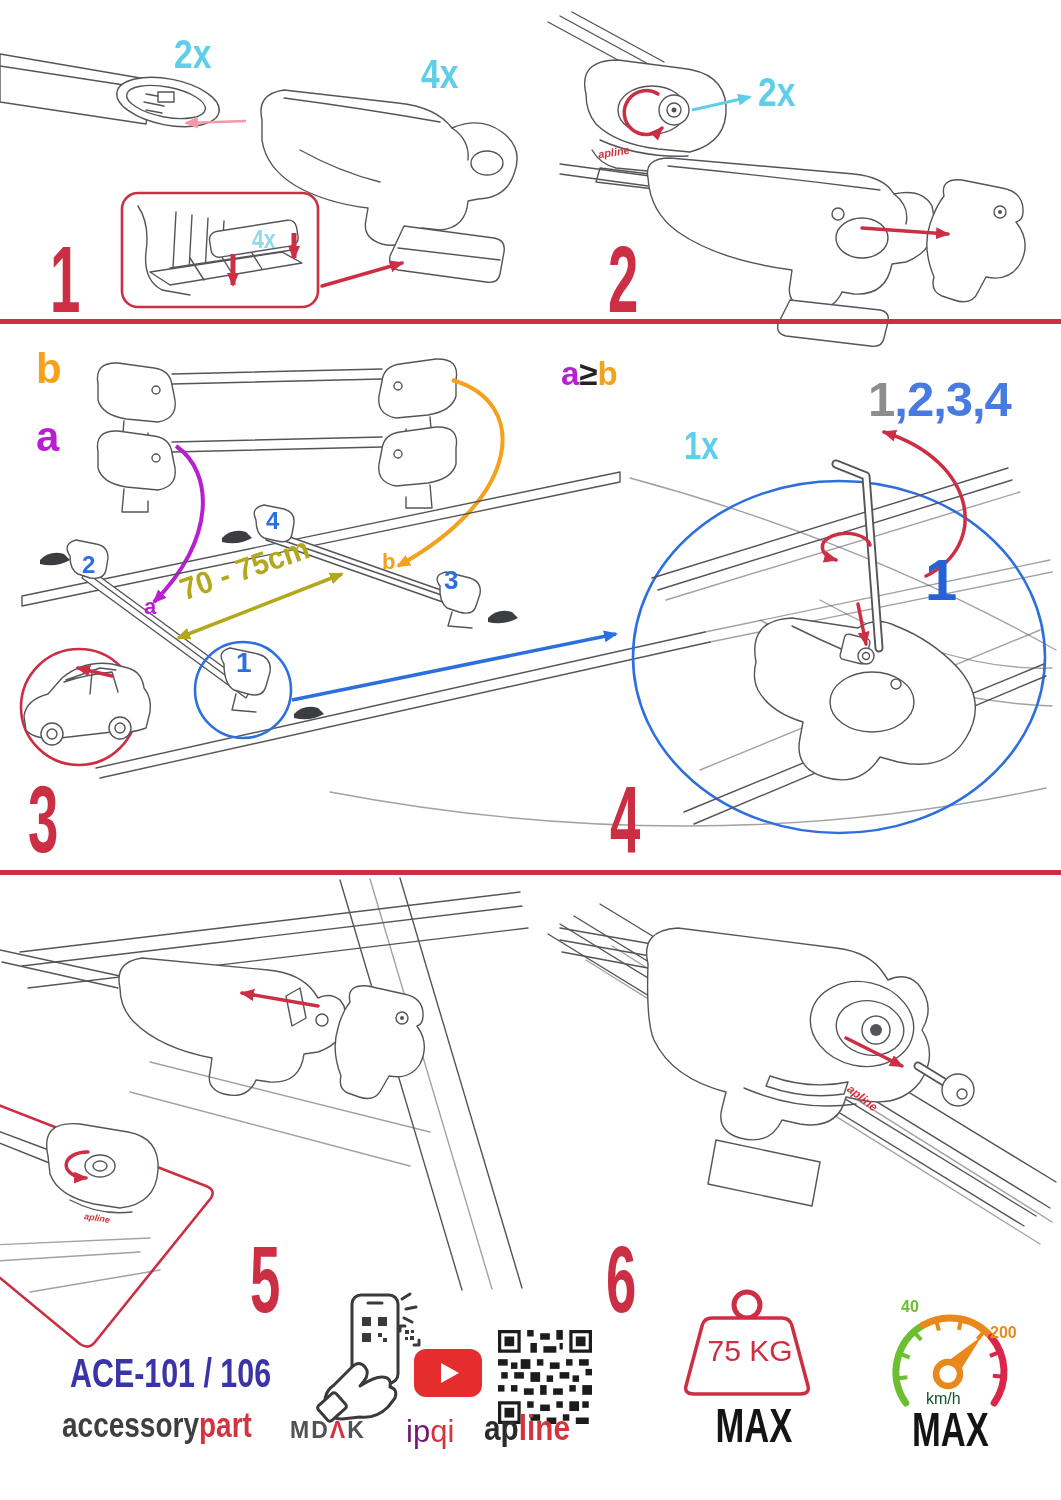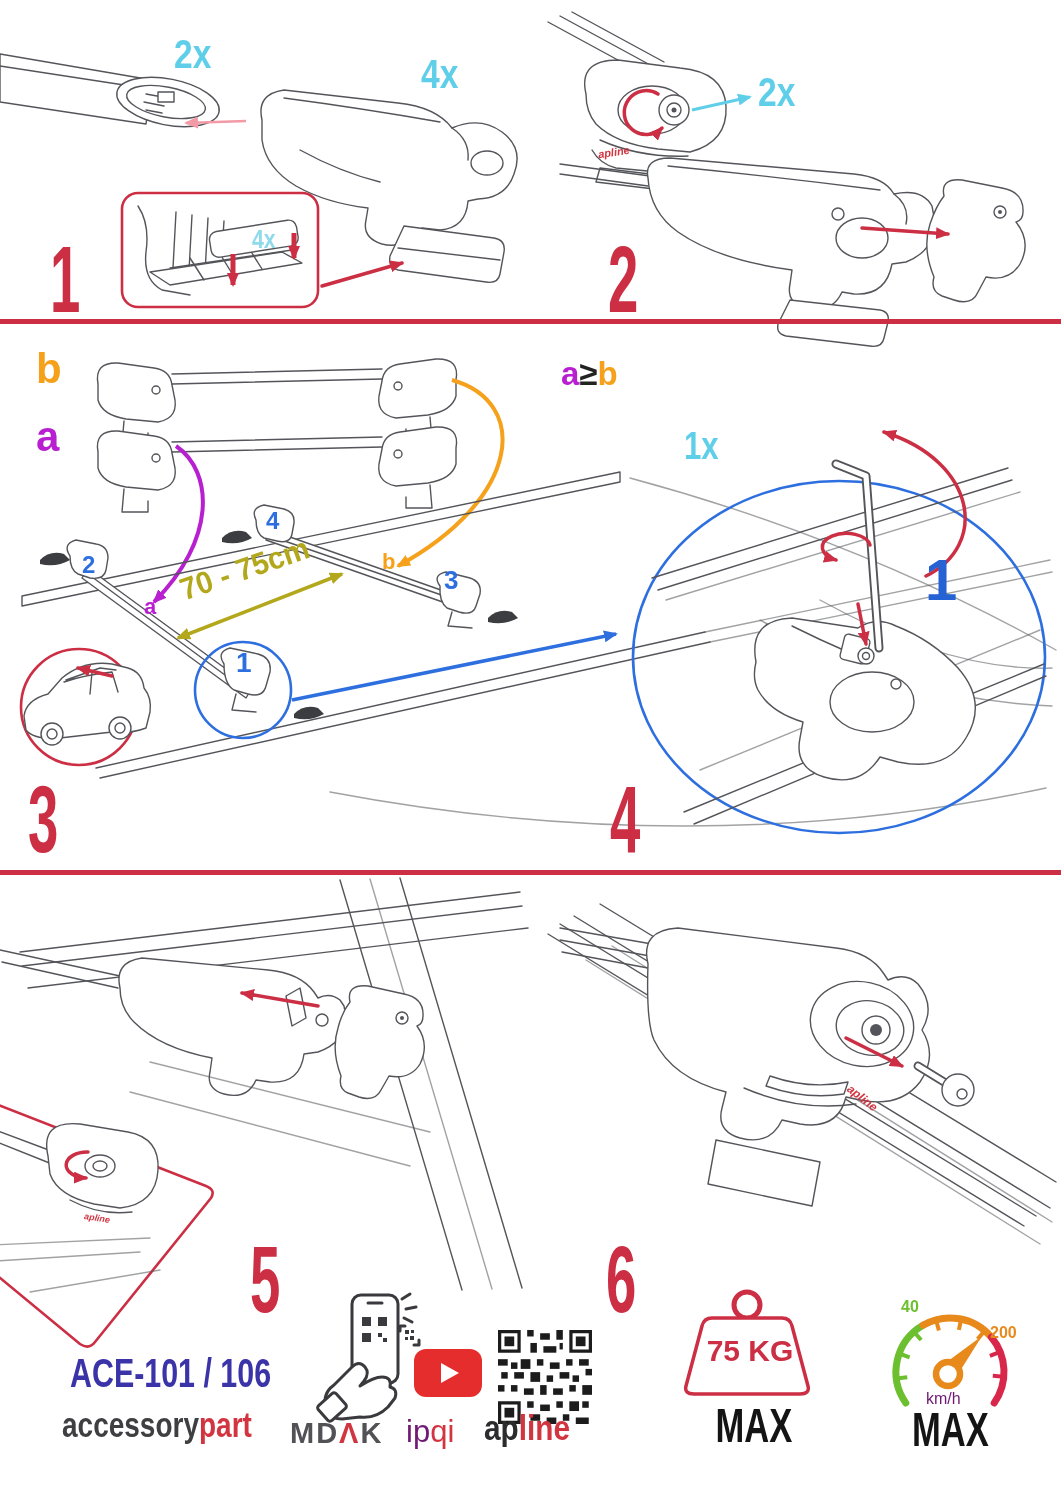--- a/index.html
+++ b/index.html
@@ -274,20 +274,21 @@
   <span class="t" style="left:266px;top:509px;font-size:24px;font-weight:bold;color:var(--blue)">4</span>
   <span class="t" style="left:82px;top:553px;font-size:24px;font-weight:bold;color:var(--blue)">2</span>
   <span class="t" style="left:382px;top:551px;font-size:22px;font-weight:bold;color:var(--orange)">b</span>
   <span class="t" style="left:444px;top:567px;font-size:26px;font-weight:bold;color:var(--blue)">3</span>
   <span class="t" style="left:144px;top:596px;font-size:22px;font-weight:bold;color:var(--magenta)">a</span>
   <span class="t" style="left:176px;top:576px;font-size:31px;font-weight:bold;color:var(--olive);transform:rotate(-19deg) scaleX(.95);transform-origin:left top">70 - 75cm</span>
   <span class="t" style="left:236px;top:649px;font-size:28px;font-weight:bold;color:var(--blue)">1</span>
   <span class="t num" style="left:28px;top:773px">3</span>
 
   <span class="t" style="left:561px;top:357px;font-size:33px;font-weight:bold"><span style="color:var(--magenta)">a</span><span style="color:#222">≥</span><span style="color:var(--orange)">b</span></span>
+  <span class="t" style="left:868px;top:375px;font-size:49px;font-weight:bold;letter-spacing:-1px"><span style="color:var(--graydigit)">1</span><span style="color:#477be2">,2,3,4</span></span>
   <span class="t cond" style="left:684px;top:427px;font-size:38px;font-weight:bold;color:var(--cyan)">1x</span>
   <span class="t" style="left:925px;top:551px;font-size:58px;font-weight:bold;color:#2563d4">1</span>
   <span class="t num" style="left:610px;top:773px">4</span>
 
   <span class="t num" style="left:250px;top:1233px">5</span>
   <span class="t" style="left:84px;top:1214px;font-size:9px;font-weight:bold;font-style:italic;color:var(--brandred);transform:rotate(9deg)">apline</span>
   <span class="t num" style="left:606px;top:1233px">6</span>
   <span class="t" style="left:845px;top:1092px;font-size:12px;font-weight:bold;font-style:italic;color:var(--brandred);transform:rotate(38deg)">apline</span>
 
   <span class="t" style="left:70px;top:1353px;font-size:40px;font-weight:bold;color:var(--navy);transform:scaleX(.76);transform-origin:left top">ACE-101 / 106</span>
@@ -305,21 +306,21 @@
       <rect x="87" y="37" width="4" height="4"></rect>
         <rect x="93" y="37" width="3" height="3"></rect>
       <rect x="87" y="44" width="3" height="3"></rect>
         <rect x="92" y="43" width="4" height="4"></rect>
     </g>
     <path class="icl" d="M84,6 l8,-5 M88,16 l10,-2 M86,25 l8,4"></path>
     <path class="icl" d="M82,33 h5 M82,33 v5 M101,52 h-5 M101,52 v-5"></path>
     <path class="ic" d="M10,120 Q2,102 16,92 L34,74 Q41,67 47,74 Q52,80 46,88 L42,93 Q56,84 64,84 Q74,84 72,94 Q80,96 77,105 L70,114 Q58,126 42,124 L24,126 Q14,126 10,120 Z"></path>
     <rect x="2" y="104" width="24" height="20" rx="3" transform="rotate(-42 14 114)" class="ic"></rect>
   </svg>
-  <span class="t" style="left:290px;top:1419px;font-size:29px;font-weight:bold;letter-spacing:2px"><span style="color:#515156">MD</span><span style="color:var(--brandred)">Λ</span><span style="color:#515156">K</span></span>
+  <span class="t" style="left:290px;top:1419px;font-size:23px;font-weight:bold;letter-spacing:2px"><span style="color:#515156">MD</span><span style="color:var(--brandred)">Λ</span><span style="color:#515156">K</span></span>
 
   <svg style="left:414px;top:1349px" width="68" height="48" viewBox="0 0 68 48">
     <rect x="0" y="0" width="68" height="48" rx="12" fill="#e62d2d"></rect>
     <polygon points="27,14 27,34 45,24" fill="#fff"></polygon>
   </svg>
   <span class="t" style="left:406px;top:1416px;font-size:31px"><span style="color:#701a75">ip</span><span style="color:var(--brandred)">qi</span></span>
 
   <svg style="left:498px;top:1330px" width="94" height="94" viewBox="0 0 29 29">
     <g fill="#1c1c1c">
       <path d="M0,0h7v7h-7z M1,1v5h5v-5z" fill-rule="evenodd"></path>
@@ -365,36 +366,36 @@
         <rect x="20" y="26" width="2" height="2"></rect>
       <rect x="24" y="27" width="4" height="2"></rect>
     </g>
   </svg>
   <span class="t" style="left:484px;top:1410px;font-size:35px;font-weight:bold;transform:scaleX(.85);transform-origin:left top"><span style="color:#2c2c2e">ap</span><span style="color:var(--brandred)">line</span></span>
 
   <svg style="left:672px;top:1288px" width="150" height="120" viewBox="0 0 150 120">
     <circle cx="75" cy="17" r="13" class="wr"></circle>
     <path class="wt" d="M40,30 L110,30 Q118,30 120,38 L136,98 Q138,106 128,106 L22,106 Q12,106 14,98 L30,38 Q32,30 40,30 Z"></path>
   </svg>
-  <span class="t" style="left:702px;top:1336px;width:96px;text-align:center;font-size:30px;font-weight:bold;color:var(--red)">75 KG</span>
+  <span class="t" style="left:702px;top:1336px;width:96px;text-align:center;font-size:30px;font-weight:normal;color:var(--red)">75 KG</span>
   <span class="t" style="left:702px;top:1402px;width:96px;text-align:center;font-size:48px;font-weight:bold;color:#141414;transform:scaleX(.72);transform-origin:center top">MAX</span>
 
   <svg style="left:878px;top:1292px" width="145" height="118" viewBox="0 0 145 118">
     <path class="sg" d="M27.8,111 A54,54 0 0 1 45,33.2"></path>
     <path class="so" d="M45,33.2 A54,54 0 0 1 113.4,45.3"></path>
     <path class="sr" d="M113.4,45.3 A54,54 0 0 1 116.2,111"></path>
     <line class="tickg" x1="18.4" y1="86.6" x2="29.3" y2="85.2"></line>
     <line class="tickg" x1="21.2" y1="61.5" x2="31.6" y2="65.3"></line>
     <line class="tickg" x1="35.9" y1="39.9" x2="43.2" y2="48"></line>
     <line class="ticko" x1="58" y1="27.8" x2="60.9" y2="38.5"></line>
     <line class="ticko" x1="83.2" y1="27.2" x2="80.9" y2="37.9"></line>
     <line class="ticko" x1="106.7" y1="38.6" x2="99.6" y2="47.1"></line>
     <line class="tickr" x1="122.1" y1="59.8" x2="111.9" y2="63.9"></line>
     <line class="tickr" x1="125.8" y1="84.7" x2="114.8" y2="83.7"></line>
     <polygon points="66,72 104,44 77,87" fill="#e8891c"></polygon>
     <circle cx="70" cy="82" r="12" fill="#fff" stroke="#e8891c" stroke-width="6.5"></circle>
   </svg>
   <span class="t" style="left:901px;top:1299px;font-size:16px;font-weight:bold;color:var(--green)">40</span>
   <span class="t" style="left:990px;top:1325px;font-size:16px;font-weight:bold;color:var(--speedorange)">200</span>
-  <span class="t" style="left:926px;top:1391px;font-size:16px;color:#701a75">km/h</span>
+  <span class="t" style="left:926px;top:1391px;font-size:16px;color:#14532d">km/h</span>
   <span class="t" style="left:898px;top:1406px;width:100px;text-align:center;font-size:48px;font-weight:bold;color:#141414;transform:scaleX(.72);transform-origin:center top">MAX</span>
 
 </div>
 
 </body></html>

